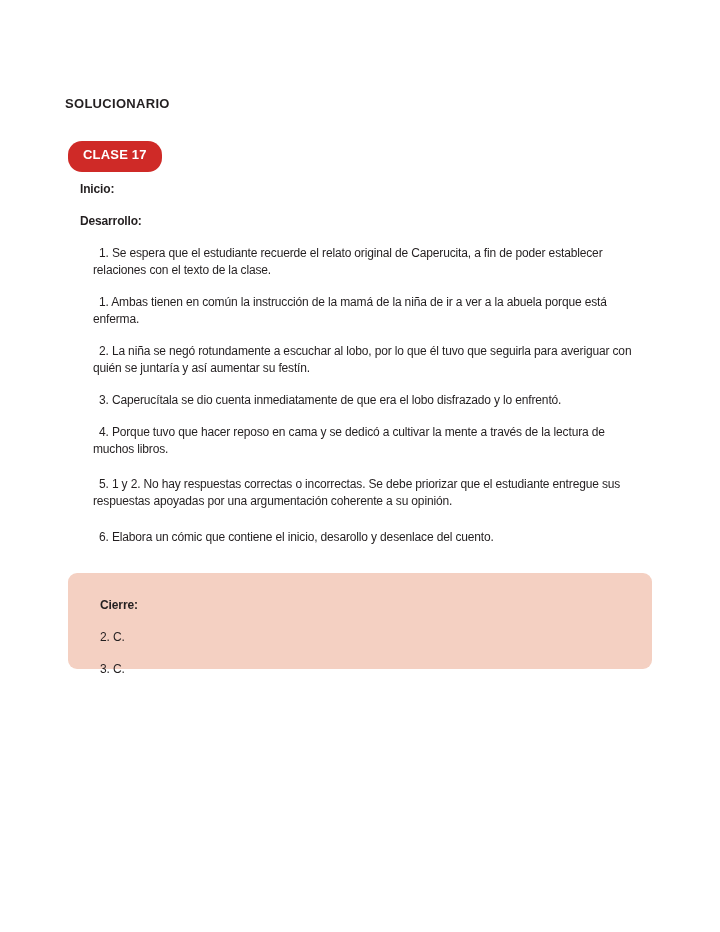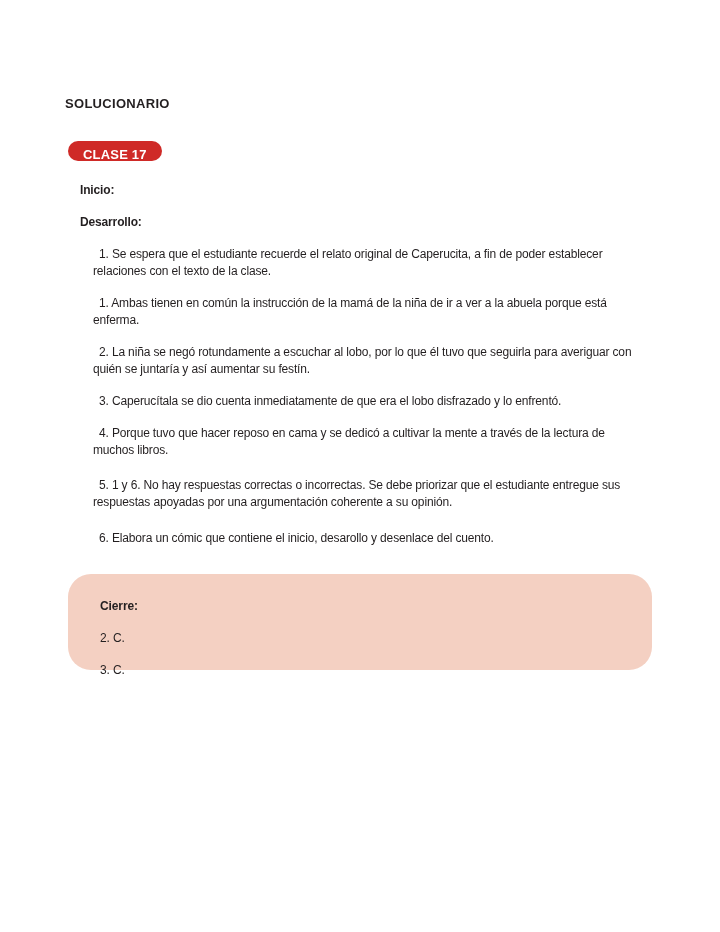--- a/index.html
+++ b/index.html
@@ -19,43 +19,43 @@
     padding:0 66px 0 65px;
     background:#ffffff;
   }
   .doc-title{
     margin:96px 0 0 0;
     font-size:13px;line-height:15px;
     font-weight:bold;letter-spacing:.3px;
   }
   .badge{
     display:inline-block;
-    margin:30px 0 16px 3px;
+    margin:30px 0 4px 3px;
     background:var(--badge-red);
     color:#ffffff;
     font-weight:bold;
     font-size:13px;line-height:13px;
-    padding:7px 15px 0 15px;
+    padding:7px 15px 11px 15px;
     border-radius:14px;
     letter-spacing:.2px;
   }
   p{margin:15px;font-size:12px;line-height:17px;letter-spacing:-0.15px;}
   .h{font-weight:bold;}
   .h-inicio{margin-top:5px;}
   .li{padding-left:13px;text-indent:6px;}
   .h-desarrollo{margin-top:13px;}
   .block-gap{margin-top:12px;}
   .gap-lg{margin-top:18px;}
   .gap-xl{margin-top:19px;}
   .cierre{
     margin:27px 0 0 3px;
     width:584px;
     height:96px;
     background:var(--cierre-bg);
-    border-radius:23px;
+    border-radius:9px;
     padding:9px 20px 0 17px;
   }
   .cierre p{letter-spacing:-0.1px;}
 </style>
 </head>
 <body>
 
 <div class="page">
 
   <h1 class="doc-title">SOLUCIONARIO</h1>
@@ -65,21 +65,21 @@
   <p class="h h-inicio">Inicio:</p>
 
   <p class="h h-desarrollo">Desarrollo:</p>
   <p class="li">1. Se espera que el estudiante recuerde el relato original de Caperucita, a fin de poder establecer relaciones con el texto de la clase.</p>
 
   <p class="li block-gap">1. Ambas tienen en común la instrucción de la mamá de la niña de ir a ver a la abuela porque está enferma.</p>
   <p class="li">2. La niña se negó rotundamente a escuchar al lobo, por lo que él tuvo que seguirla para averiguar con quién se juntaría y así aumentar su festín.</p>
   <p class="li">3. Caperucítala se dio cuenta inmediatamente de que era el lobo disfrazado y lo enfrentó.</p>
   <p class="li">4. Porque tuvo que hacer reposo en cama y se dedicó a cultivar la mente a través de la lectura de muchos libros.</p>
 
-  <p class="li gap-lg">5. 1 y 6. No hay respuestas correctas o incorrectas. Se debe priorizar que el estudiante entregue sus respuestas apoyadas por una argumentación coherente a su opinión.</p>
+  <p class="li gap-lg">5. 1 y 2. No hay respuestas correctas o incorrectas. Se debe priorizar que el estudiante entregue sus respuestas apoyadas por una argumentación coherente a su opinión.</p>
 
   <p class="li gap-xl">6. Elabora un cómic que contiene el inicio, desarollo y desenlace del cuento.</p>
 
   <div class="cierre">
     <p class="h">Cierre:</p>
     <p>2. C.</p>
     <p>3. C.</p>
   </div>
 
 </div>

